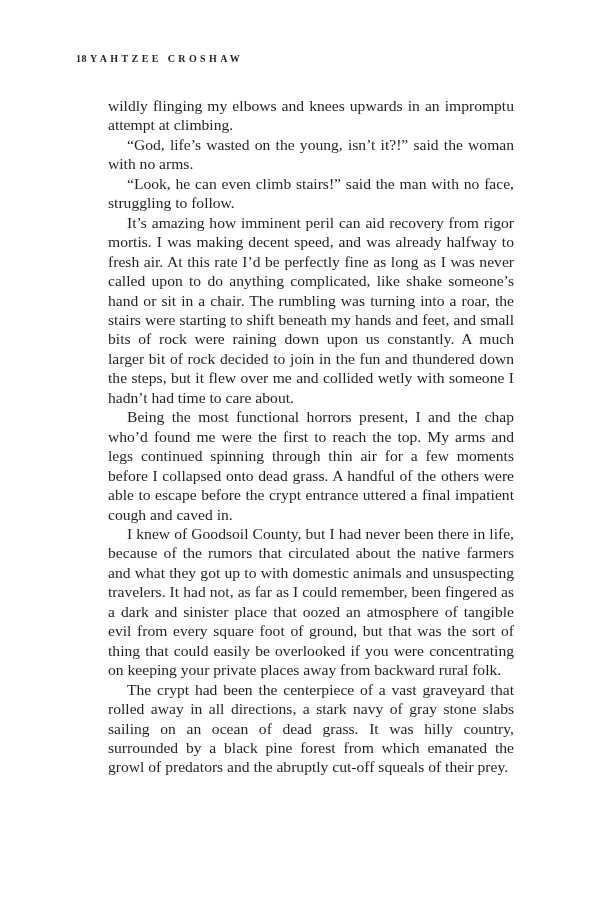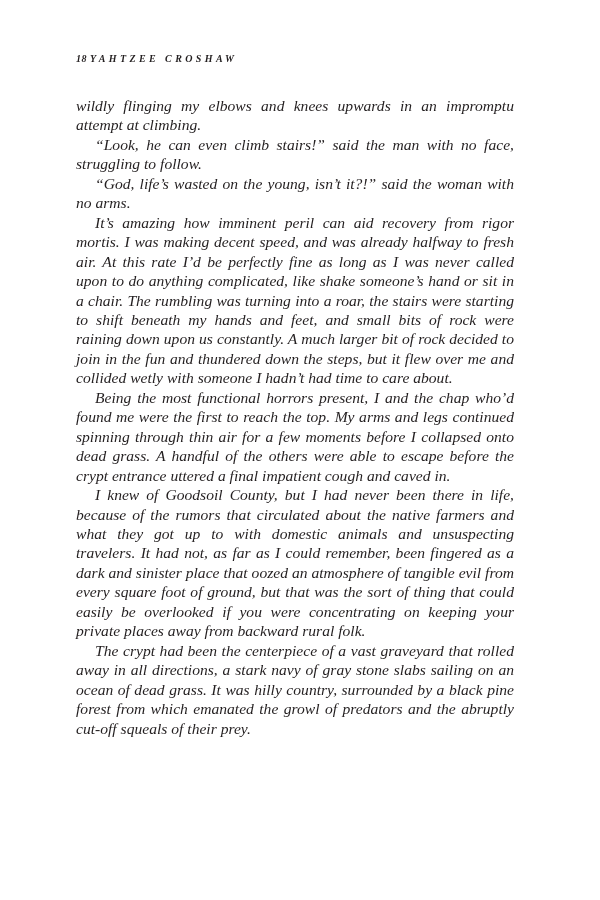--- a/index.html
+++ b/index.html
@@ -1,51 +1,50 @@
 <!DOCTYPE html>
 <html><head>
 <meta charset="utf-8">
 <style>
   html, body { margin: 0; padding: 0; background: #ffffff; }
   body { width: 600px; height: 900px; position: relative; overflow: hidden; }
   .page {
     position: absolute; left: 0; top: 0; width: 552px; height: 900px;
     background: #ffffff; color: #231f20;
     font-family: "Liberation Serif", "DejaVu Serif", serif;
-    font-style: italic;
   }
   .running-head {
     position: absolute; top: 53px; left: 76px; width: 438px; height: 16px;
     font-size: 10px; font-weight: bold; color: #231f20;
   }
   .folio { position: absolute; left: 0; top: 0; letter-spacing: 0.5px; }
   .author-head {
     position: absolute; left: 0; right: 0; top: 0; text-align: left;
     letter-spacing: 3.4px; padding-left: 14px;
   }
   .body-text {
     position: absolute; left: 76px; top: 96px; width: 438px;
     font-size: 15.6px; line-height: 19.45px; text-align: justify;
     hyphens: manual;
   }
   .body-text p { margin: 0; text-indent: 0; }
   .body-text p.indent { text-indent: 19px; }
-  .body-text p.last-left { text-align-last: left; }
+  .body-text p.last-left { text-align-last: left; margin-left: 32px; }
 </style>
 </head>
 <body>
 
 <div class="page">
   <div class="running-head">
     <span class="folio">18</span>
     <span class="author-head">YAHTZEE CROSHAW</span>
   </div>
 
   <div class="body-text">
     <p class="last-left">wildly flinging my elbows and knees upwards in an impromptu attempt at climbing.</p>
+    <p class="indent last-left">“God, life’s wasted on the young, isn’t it?!” said the woman with no arms.</p>
     <p class="indent last-left">“Look, he can even climb stairs!” said the man with no face, struggling to follow.</p>
-    <p class="indent last-left">“God, life’s wasted on the young, isn’t it?!” said the woman with no arms.</p>
     <p class="indent last-left">It’s amazing how imminent peril can aid recovery from rigor mortis. I was making decent speed, and was already halfway to fresh air. At this rate I’d be perfectly fine as long as I was never called upon to do anything complicated, like shake someone’s hand or sit in a chair. The rumbling was turning into a roar, the stairs were starting to shift beneath my hands and feet, and small bits of rock were raining down upon us constantly. A much larger bit of rock decided to join in the fun and thundered down the steps, but it flew over me and collided wetly with someone I hadn’t had time to care about.</p>
     <p class="indent last-left">Being the most functional horrors present, I and the chap who’d found me were the first to reach the top. My arms and legs continued spinning through thin air for a few moments before I collapsed onto dead grass. A handful of the others were able to escape before the crypt entrance uttered a final impatient cough and caved in.</p>
     <p class="indent last-left">I knew of Goodsoil County, but I had never been there in life, because of the rumors that circulated about the native farmers and what they got up to with domestic animals and unsuspecting travelers. It had not, as far as I could remember, been fingered as a dark and sinister place that oozed an atmosphere of tangible evil from every square foot of ground, but that was the sort of thing that could easily be overlooked if you were concen­trating on keeping your private places away from backward rural folk.</p>
     <p class="indent last-left">The crypt had been the centerpiece of a vast graveyard that rolled away in all directions, a stark navy of gray stone slabs sailing on an ocean of dead grass. It was hilly country, surrounded by a black pine forest from which emanated the growl of predators and the abruptly cut-off squeals of their prey.</p>
   </div>
 </div>
 
 </body></html>

